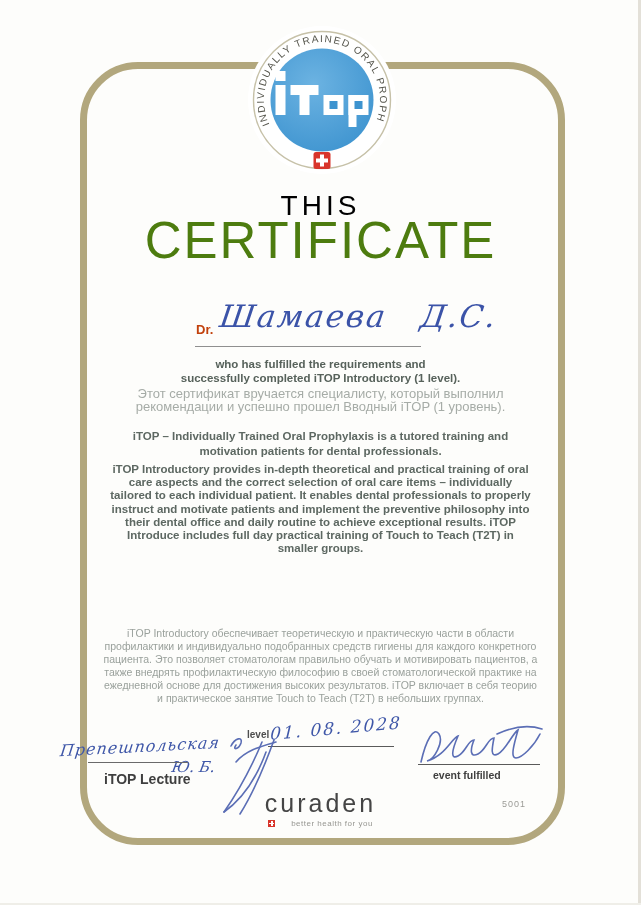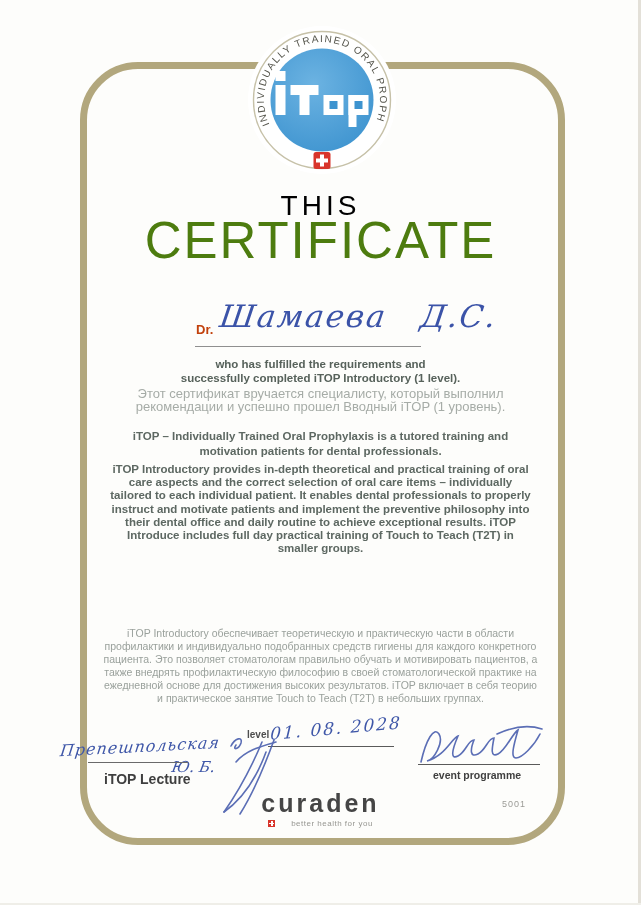--- a/index.html
+++ b/index.html
@@ -59,21 +59,21 @@
   }
   .lect-underline{position:absolute;left:88px;top:762px;width:100px;border-top:1.3px solid #6a6a6a;}
   .lect-label{position:absolute;left:104px;top:765px;font-size:14px;font-weight:bold;color:#3f3f3f;margin-top:6px;}
 
   .org-underline{position:absolute;left:418px;top:764px;width:122px;border-top:1.3px solid #5a5a5a;}
   .org-label{position:absolute;left:433px;top:769px;font-size:10.5px;font-weight:bold;color:#3f3f3f;}
 
   .sig-overlay{position:absolute;left:0;top:700px;width:641px;height:160px;pointer-events:none;}
 
   .brand{position:absolute;left:110px;top:789px;width:421px;text-align:center;}
-  .brand-word{font-size:25px;letter-spacing:3px;color:#454545;font-weight:700;}
+  .brand-word{font-size:25px;letter-spacing:3px;color:#454545;font-weight:400;}
   .brand-tagline{margin-top:1px;font-size:8px;color:#979792;letter-spacing:0.5px;display:flex;justify-content:center;align-items:center;gap:16px;}
   .brand-cross{width:7px;height:7px;background:#d8352b;position:relative;display:inline-block;}
   .brand-cross:before{content:"";position:absolute;left:3px;top:1px;width:1.4px;height:5px;background:#fff;}
   .brand-cross:after{content:"";position:absolute;left:1px;top:3px;width:5px;height:1.4px;background:#fff;}
 
   .serial{position:absolute;left:502px;top:799px;font-size:9px;color:#9b9b96;letter-spacing:1px;}
 </style>
 </head>
 <body>
 
@@ -142,21 +142,21 @@
   <span class="date-label">level</span>
   <span class="date-hand">01. 08. 2028</span>
   <div class="date-underline"></div>
 
   <span class="lect-hand">Препешпольская</span>
   <span class="lect-initials">Ю. Б.</span>
   <div class="lect-underline"></div>
   <span class="lect-label">iTOP Lecture</span>
 
   <div class="org-underline"></div>
-  <span class="org-label">event programme</span>
+  <span class="org-label">event fulfilled</span>
 
   <svg class="sig-overlay" viewBox="0 0 641 160">
     <g fill="none" stroke="#4a5fae" stroke-width="1.6" stroke-linecap="round" opacity="0.9">
 
       <path d="M 262,42 C 252,66 238,92 224,112"></path>
       <path d="M 274,40 C 266,62 254,92 240,114"></path>
       <path d="M 224,112 C 244,98 258,74 266,52"></path>
       <path d="M 236,62 C 246,50 262,46 276,42"></path>
       <path d="M 231,46 C 235,38 243,36 241,43 C 239,49 232,51 236,45"></path>
 

